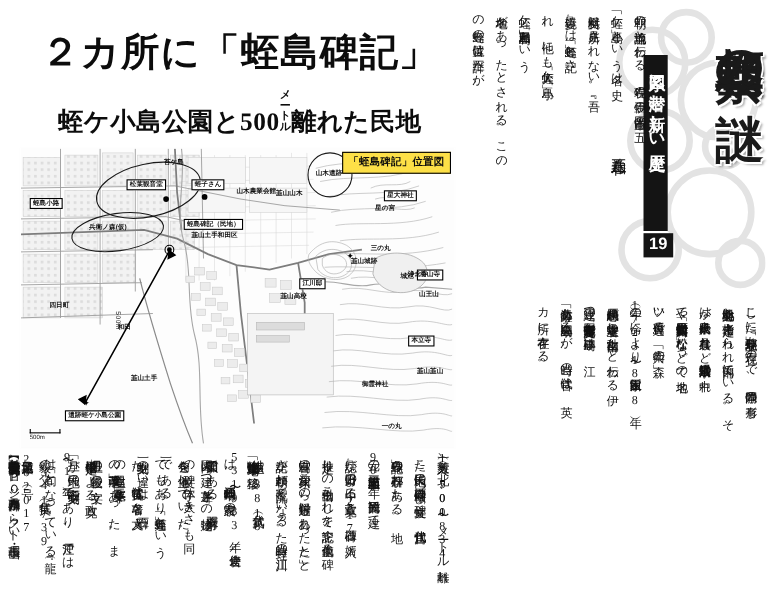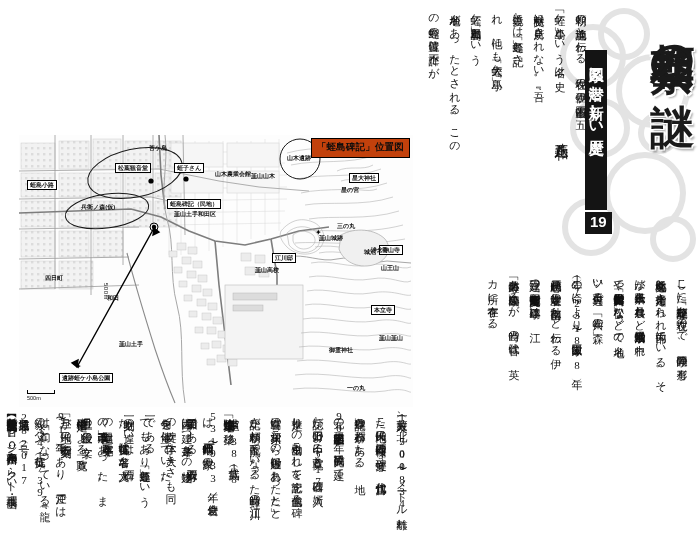--- a/index.html
+++ b/index.html
@@ -161,21 +161,21 @@
     background: #fbfbfb;
     border: 1px solid #ffffff;
     overflow: hidden;
   }
   .map svg { display: block; }
   .map-caption {
     position: absolute;
     right: 3px;
     top: 3px;
     border: 1px solid #000;
-    background: #c2410c;
+    background: #fde047;
     font-size: 9.5px;
     font-weight: bold;
     padding: 2px 5px 3px 5px;
     letter-spacing: 0.2px;
     white-space: nowrap;
     z-index: 30;
   }
   .mlabel {
     position: absolute;
     font-size: 6px;
@@ -280,20 +280,24 @@
   #col-l7 { right: 589px; top: 410px; height: 128px; width: 13px; }
   #col-l8 { right: 610px; top: 410px; height: 128px; width: 13px; }
   #col-l9 { right: 631px; top: 410px; height: 128px; width: 13px; }
   #col-l10{ right: 652px; top: 410px; height: 128px; width: 13px; }
 </style>
 </head>
 <body>
 
 <div class="page">
 
+  <div class="headline-block">
+    <div class="headline-main">２カ所に「蛭島碑記」</div>
+    <div class="headline-sub"><span>蛭ケ小島公園と500</span><span class="unit">メートル</span><span>離れた民地</span></div>
+  </div>
 
   <div class="masthead">
     <div class="masthead-bg">
       <span class="mb1"></span>
         <span class="mb2"></span>
         <span class="mb3"></span>
       <span class="mb4"></span>
         <span class="mb5"></span>
         <span class="mb6"></span>
       <span class="mb7"></span>

